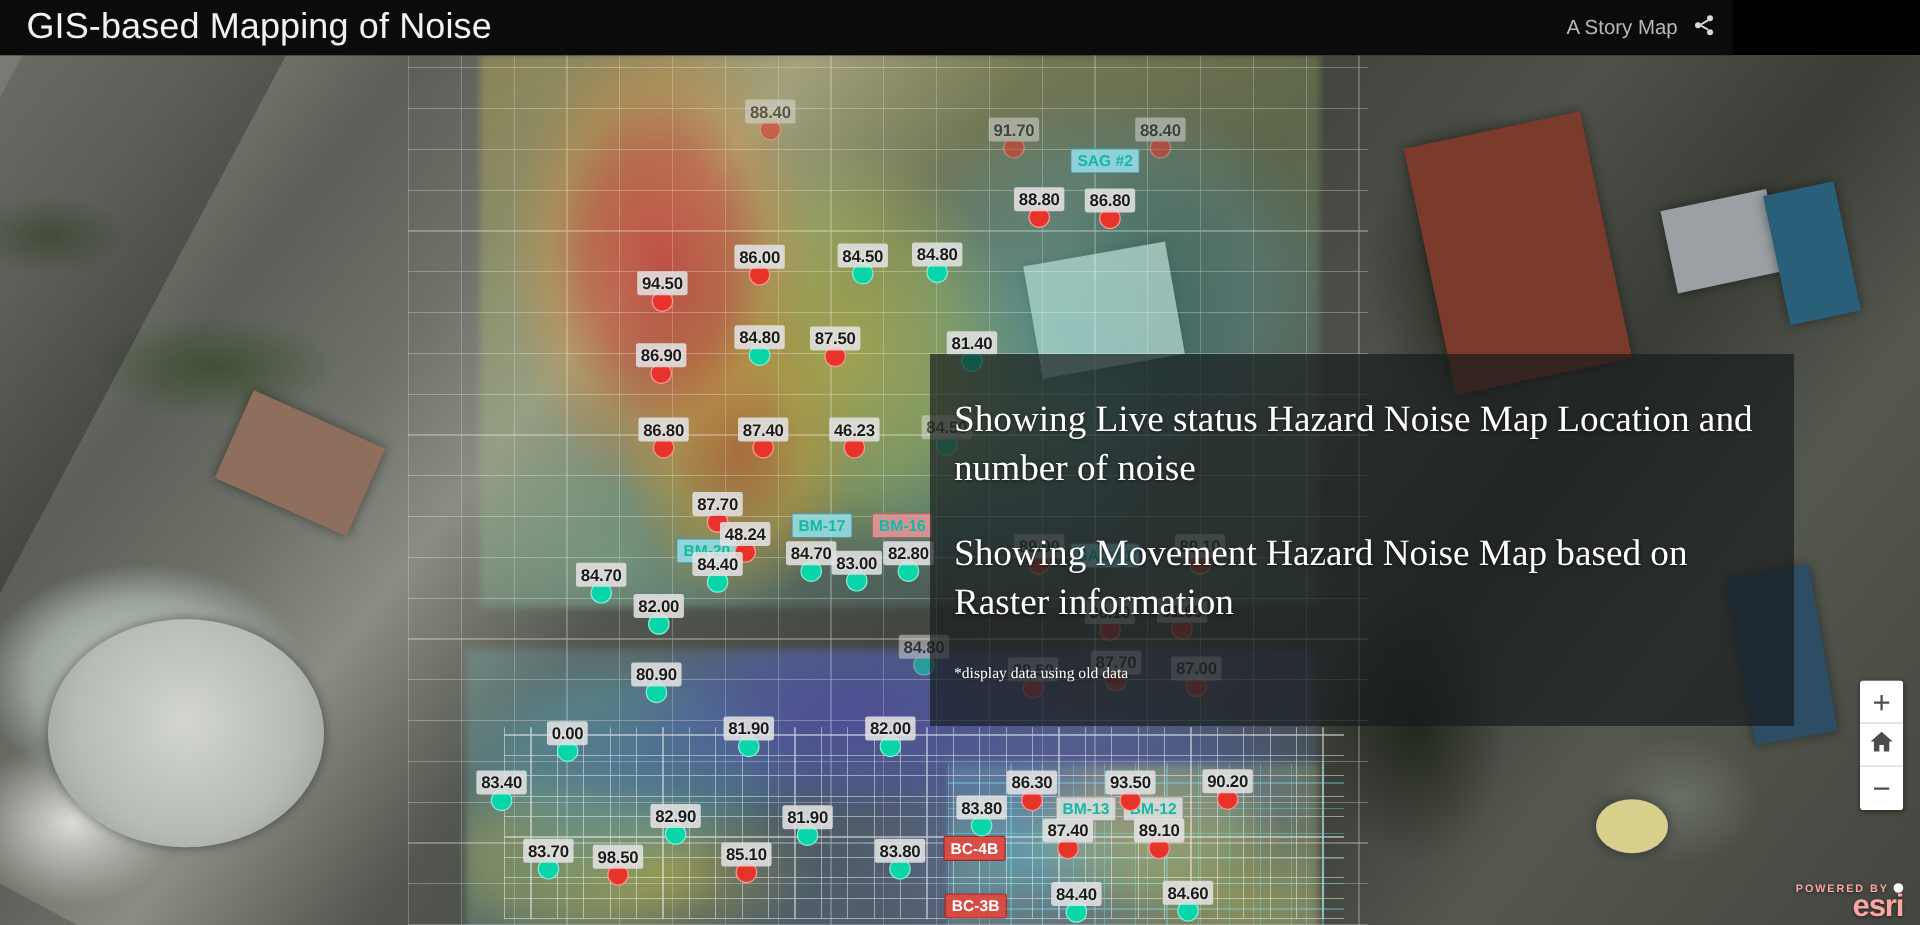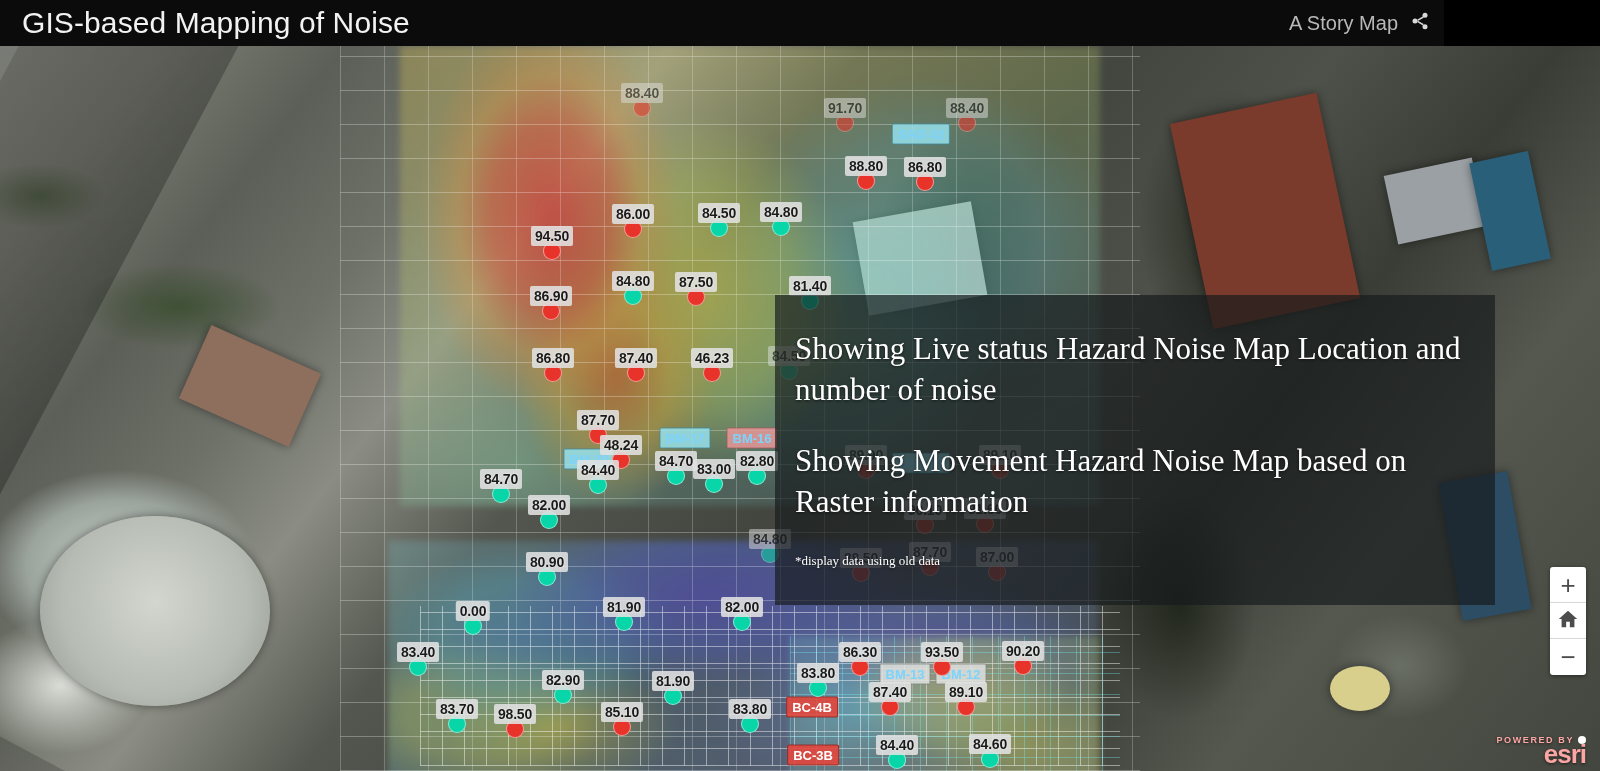--- a/index.html
+++ b/index.html
@@ -39,21 +39,21 @@
     letter-spacing: 0.1px;
     white-space: nowrap;
   }
   .header-right {
     display: flex;
     align-items: center;
     gap: 12px;
   }
   .header-sub {
     color: #b8b8b8;
-    font-size: 20px;
+    font-size: 17px;
     font-weight: 400;
   }
   .share-icon { display: block; }
 
   
   .map {
     position: absolute;
     top: 46px; left: 0;
     width: 1600px;
     height: 725px;
@@ -198,21 +198,21 @@
   .tag {
     position: absolute;
     transform: translate(-50%, -50%);
     font-size: 13px;
     font-weight: 700;
     line-height: 1;
     padding: 3px 5px;
     border-radius: 2px;
     white-space: nowrap;
     z-index: 19;
-    color: #7dd3fc;
+    color: #14b8a6;
   }
   .tag.grey { background: rgba(222,224,222,0.85); border: 1px solid rgba(90,90,90,0.5); }
   .tag.pink { background: rgba(226,150,150,0.88); border: 1px solid rgba(140,60,60,0.5); }
   .tag.cyan { background: rgba(150,225,235,0.85); border: 1px solid rgba(40,110,130,0.6); }
   .tag.red  { background: rgba(226,70,60,0.9); color: #fff; border: 1px solid rgba(120,20,16,0.6); }
 
   
   .title-band {
     position: absolute;
     left: 340px; top: 70px;

